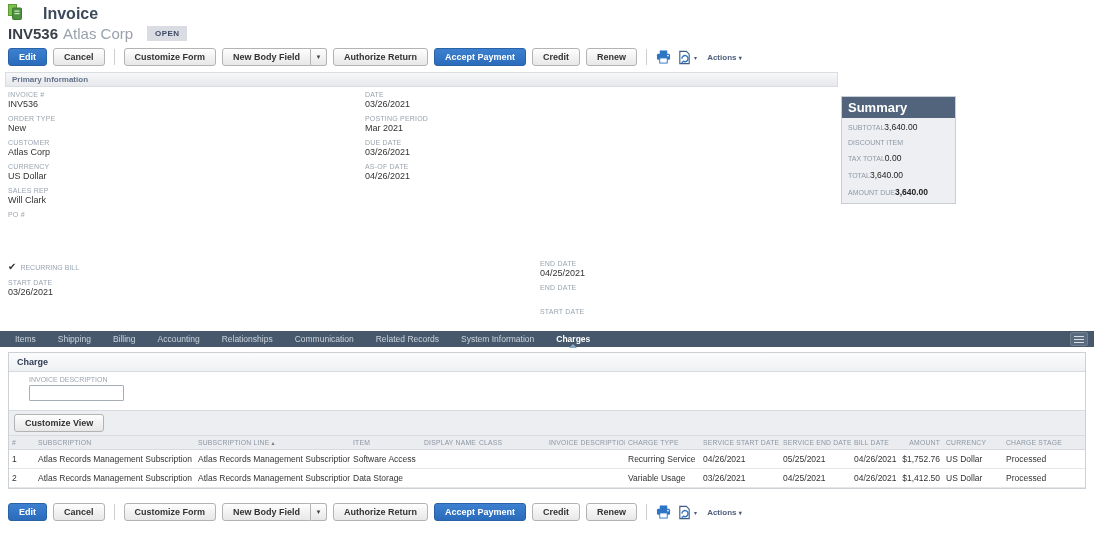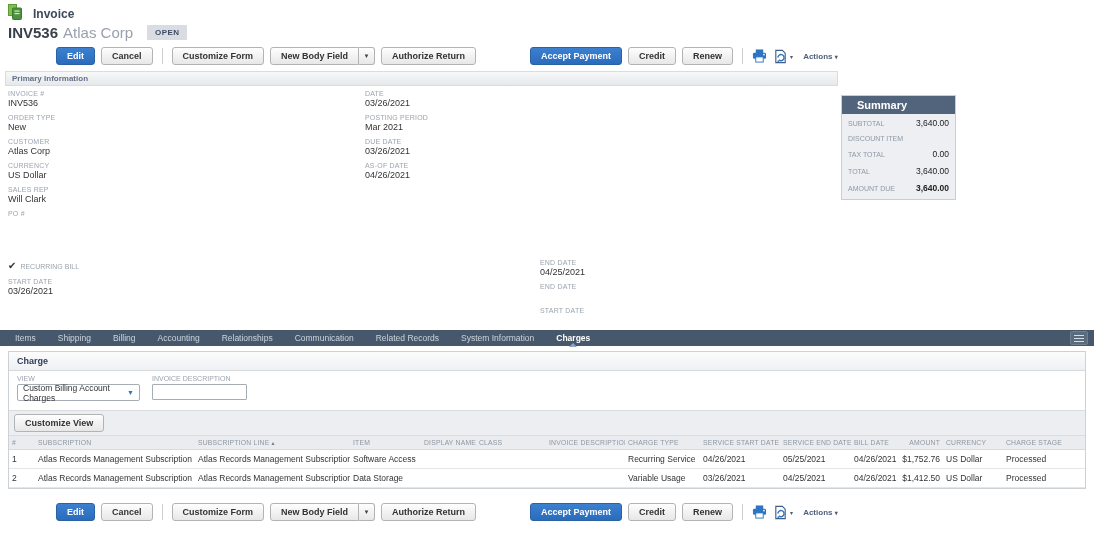--- a/index.html
+++ b/index.html
@@ -5,35 +5,35 @@
   * { box-sizing: border-box; }
   html,body { margin:0; padding:0; }
   body {
     width:1094px; height:534px; overflow:hidden; position:relative;
     background:#ffffff; color:#333;
     font-family:"Liberation Sans", sans-serif; font-size:9px;
   }
 
   
   .header { padding:4px 8px 0; }
-  .record-type { display:flex; align-items:center; gap:10px; font-size:12px; font-weight:bold; color:#3d4a5c; }
+  .record-type { display:flex; align-items:center; gap:20px; font-size:16px; font-weight:bold; color:#3d4a5c; }
   .title-line { display:flex; align-items:baseline; margin-top:1px; }
   .record-id { font-size:15px; font-weight:bold; color:#39404a; }
   .record-name { font-size:15px; color:#98a1ac; margin-left:5px; }
   .status-badge { background:#d9dde3; color:#3e4a63; font-weight:bold; font-size:8px; padding:3px 8px; margin-left:14px; letter-spacing:.4px; align-self:center; }
 
   
   .toolbar { display:flex; align-items:center; gap:6px; padding:6px 8px 4px; }
   .btn {
     display:inline-flex; align-items:center; height:18px; padding:0 10px;
     background:linear-gradient(#fefefe,#e7e7e7); border:1px solid #b3b3b3; border-radius:3px;
     font-size:9px; font-weight:bold; color:#333; cursor:pointer; white-space:nowrap;
   }
   .btn-blue {
-    background:linear-gradient(#3c80cf,#2a6cbb); border:1px solid #2a62a6; color:#fff;margin-left:48px;
+    background:linear-gradient(#3c80cf,#2a6cbb); border:1px solid #2a62a6; color:#fff;
   }
   .split { display:inline-flex; }
   .split .btn { border-top-right-radius:0; border-bottom-right-radius:0; }
   .split .split-caret {
     display:inline-flex; align-items:center; justify-content:center; width:16px; height:18px;
     background:linear-gradient(#fefefe,#e7e7e7); border:1px solid #b3b3b3; border-left:none;
     border-radius:0 3px 3px 0; font-size:6px; color:#444; cursor:pointer;
   }
   .tb-divider { width:1px; height:16px; background:#cfcfcf; margin:0 3px; }
   .icon-btn { display:inline-flex; align-items:center; gap:2px; cursor:pointer; }
@@ -54,23 +54,23 @@
   .col-left  { position:absolute; left:8px;  top:19px; width:340px; }
   .col-mid   { position:absolute; left:365px; top:19px; width:200px; }
   .bill-left { position:absolute; left:8px;  top:188px; width:340px; }
   .bill-right{ position:absolute; left:540px; top:188px; width:200px; }
   .checkrow { display:flex; align-items:center; gap:4px; margin:3px 0 8px; }
   .checkmark { font-size:10px; color:#333; line-height:8px; cursor:pointer; }
   .checklabel { font-size:7px; color:#9aa4b0; }
 
   
   .summary { position:absolute; left:841px; top:24px; width:115px; border:1px solid #c9ced4; }
-  .summary-head { background:#52647c; color:#fff; font-weight:bold; font-size:11px; padding:3px 15px; }
+  .summary-head { background:#52647c; color:#fff; font-weight:bold; font-size:13px; padding:3px 6px; }
   .summary-body { background:#edeff2; padding:4px 6px 6px; }
-  .sum-row { display:flex; justify-content:space-between; align-items:baseline; margin:0 0 7px; }
+  .sum-row { display:flex; align-items:baseline; margin:0 0 7px; }
   .sum-row:last-child { margin-bottom:0; }
   .sum-row .lab { font-size:7px; color:#8e99a6; }
   .sum-row .val { font-size:8.5px; color:#222; }
   .sum-row.total-due .val { font-weight:bold; }
 
   
   .tabbar { display:flex; align-items:stretch; height:16px; background:#47586c; margin-top:0; padding-left:4px; }
   .tab { display:flex; align-items:center; padding:0 11px; font-size:8.5px; color:#ccd4dd; cursor:pointer; position:relative; white-space:nowrap; }
   .tab.active { color:#fff; font-weight:bold; }
   .tab.active::after {
@@ -282,27 +282,20 @@
       <i></i>
       <i></i>
       <i></i>
     </span>
 </div>
 
 <div class="charge-panel">
   <div class="cp-head">Charge</div>
 
   <div class="cp-form">
-    <div>
-      <div class="lab field-lab" style="font-size:7px;color:#9aa4b0;margin-bottom:2px;">VIEW</div>
-      <div class="sel-box">
-        <span>Custom Billing Account Charges</span>
-        <span class="sel-caret">▼</span>
-      </div>
-    </div>
     <div class="cp-field2">
       <div class="lab" style="font-size:7px;color:#9aa4b0;margin-bottom:2px;">INVOICE DESCRIPTION</div>
       <input class="txt-input" type="text" value="" style="">
     </div>
   </div>
 
   <div class="cp-strip">
     <span class="btn">Customize View</span>
   </div>
 

